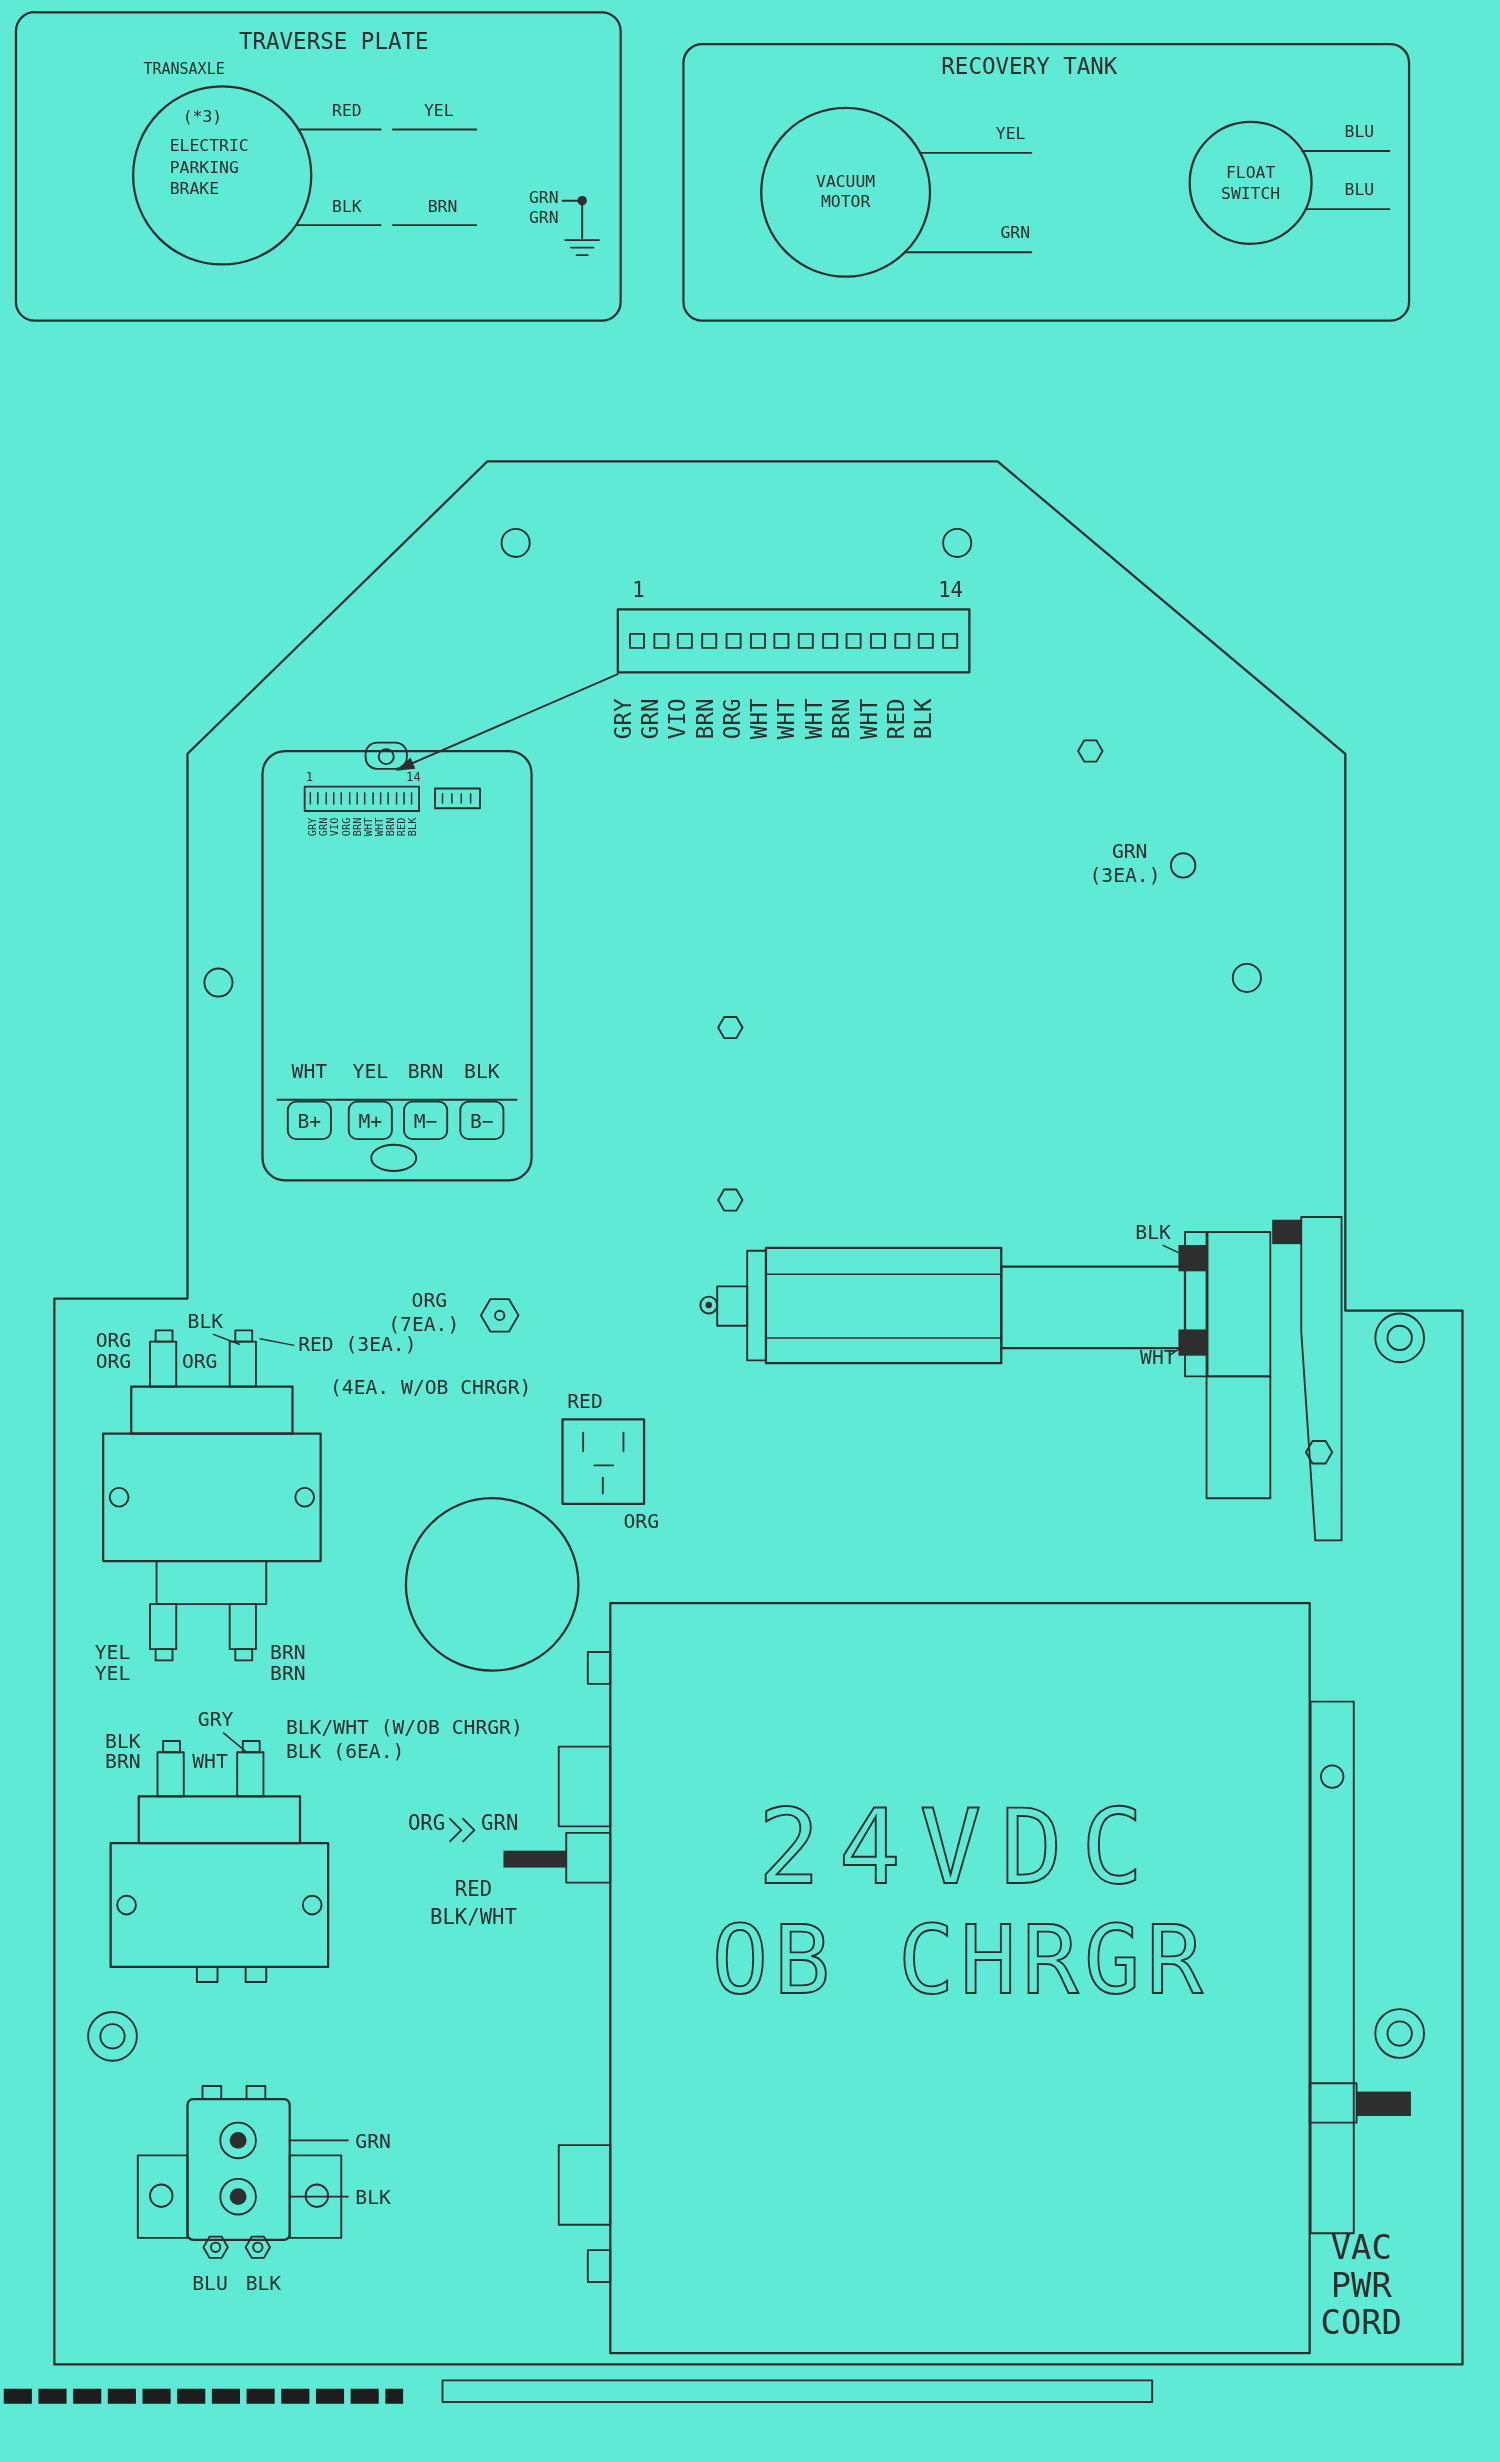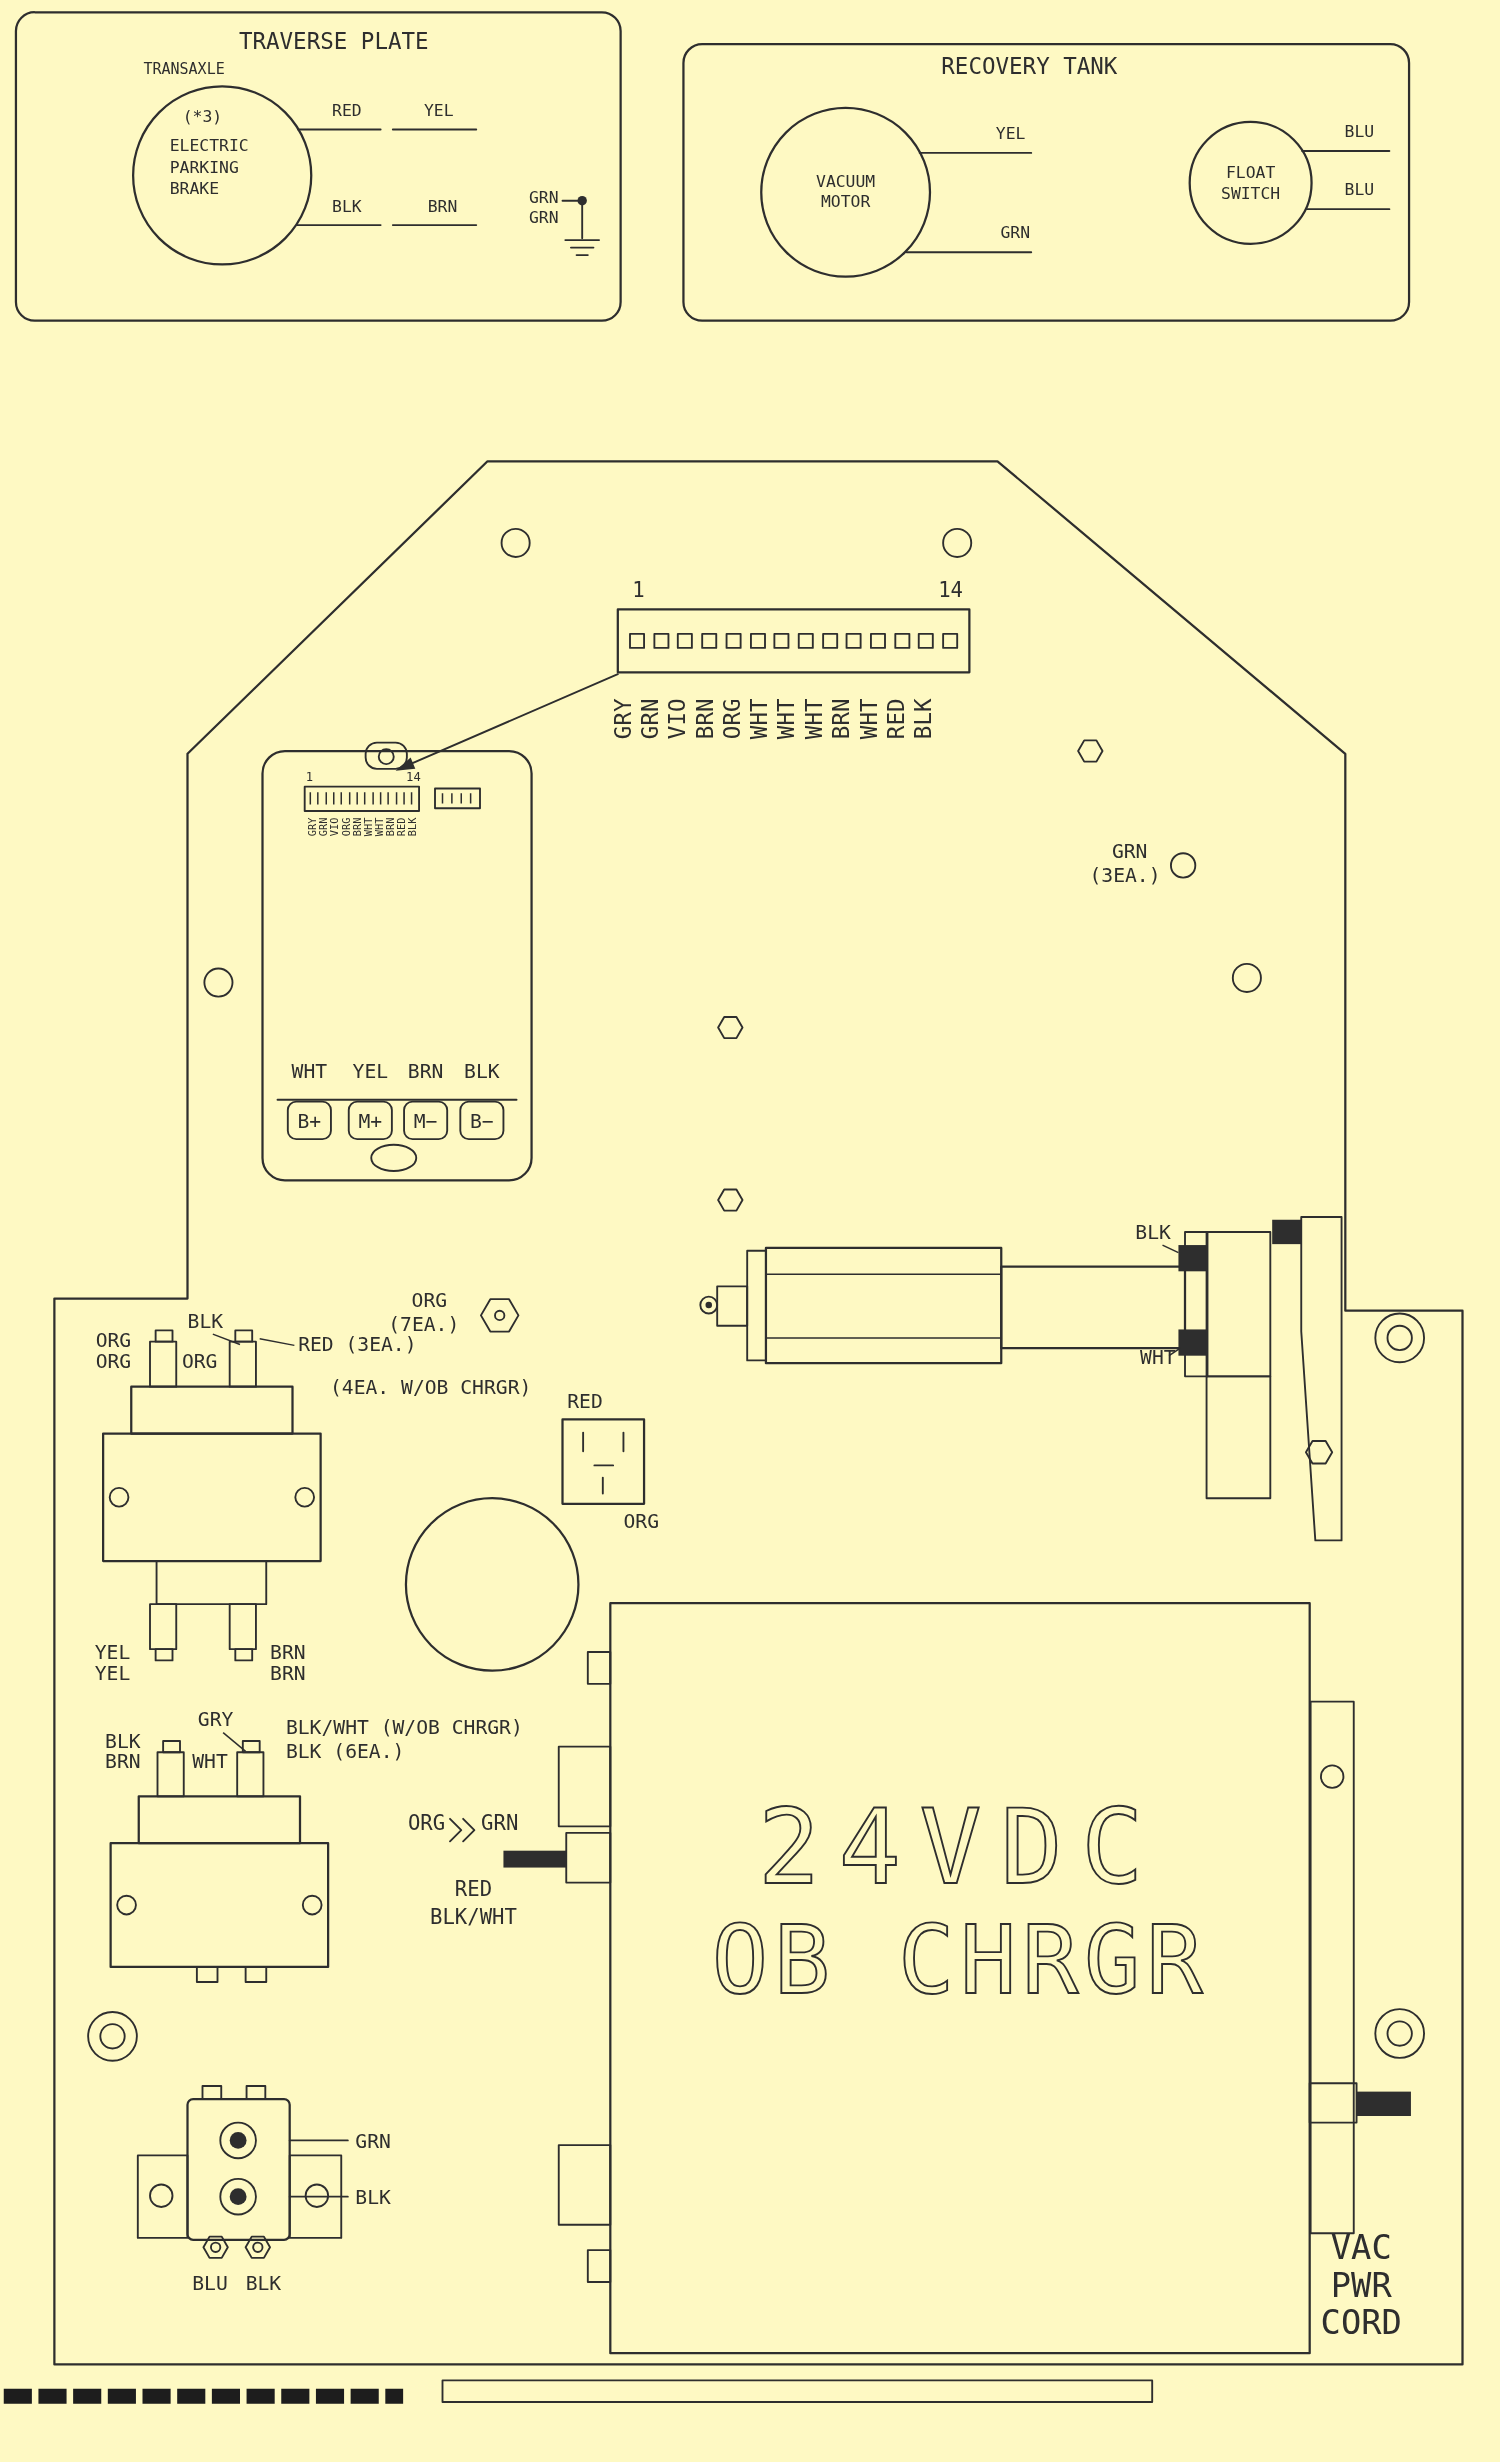--- a/index.html
+++ b/index.html
@@ -1,16 +1,16 @@
 <!DOCTYPE html>
 <html style="font-size:15px"><head>
 <meta charset="utf-8">
 <style>
   html,body{margin:0;padding:0;background:#ffffff;}
-  .page{width:1500px;height:2462px;background:#fef9c3;position:relative;overflow:hidden;}
+  .page{width:1500px;height:2462px;background:#5eead4;position:relative;overflow:hidden;}
   svg{display:block;}
   .ln{fill:none;stroke:#2e2e2e;stroke-width:2.4;stroke-linejoin:round;stroke-linecap:round;}
   .ln2{fill:none;stroke:#2e2e2e;stroke-width:2;stroke-linejoin:round;stroke-linecap:round;}
   .lnt{fill:none;stroke:#2e2e2e;stroke-width:1.6;}
   .blk{fill:#2e2e2e;stroke:none;}
   text{font-family:"DejaVu Sans Mono",monospace;fill:#2e2e2e;}
   .t13{font-size:13px;}
   .t16{font-size:16px;}
   .t17{font-size:17.5px;}
   .t21{font-size:21px;}

